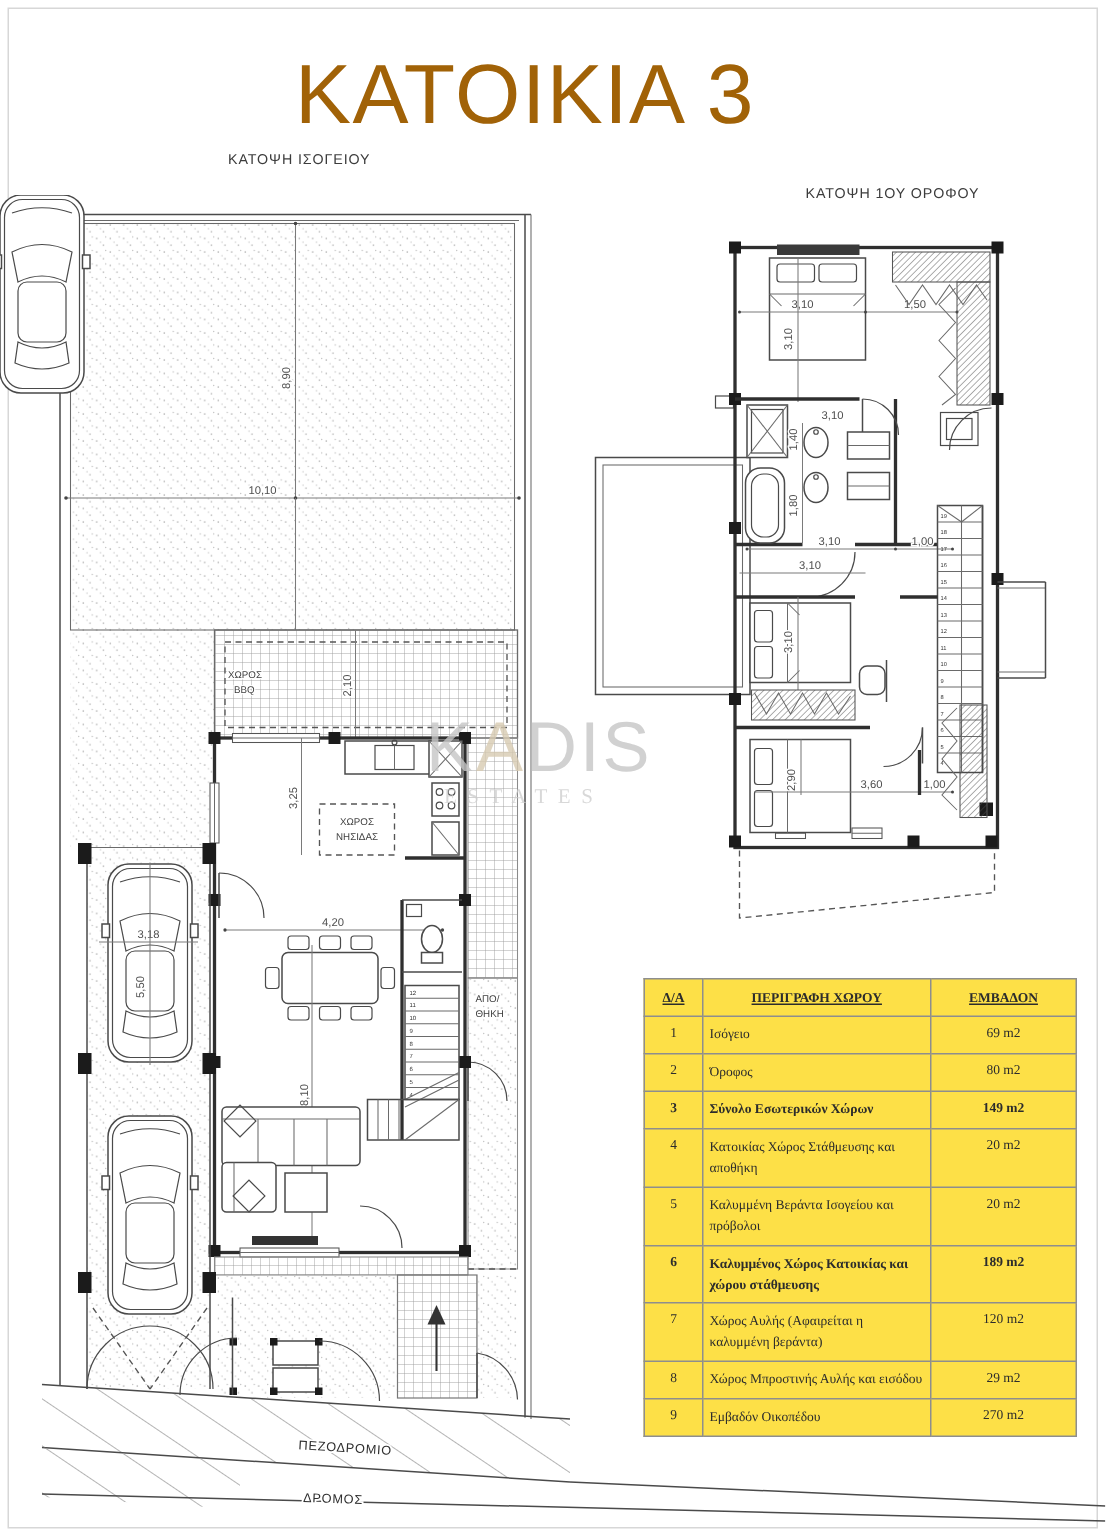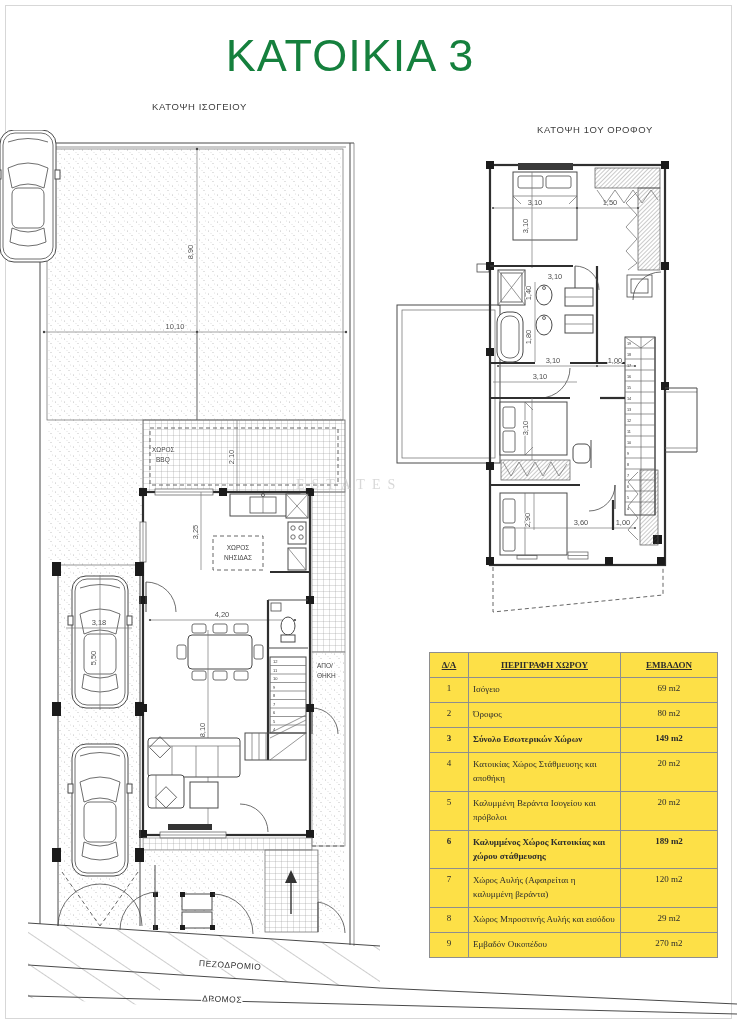--- a/index.html
+++ b/index.html
@@ -1,20 +1,20 @@
 <!DOCTYPE html>
 <html><head>
 <meta charset="utf-8">
 <style>
   html,body{margin:0;padding:0;}
   body{width:737px;height:1024px;position:relative;background:#ffffff;overflow:hidden;
        font-family:"Liberation Sans",sans-serif;}
   .page-frame{position:absolute;inset:5px;border:1px solid #d7d7d7;pointer-events:none;}
   .title{position:absolute;left:0;top:30px;width:700px;text-align:center;
-         font-size:45px;letter-spacing:1px;color:#15803d;font-weight:400;}
+         font-size:56px;letter-spacing:1px;color:#a16207;font-weight:400;}
   .plan-label{position:absolute;font-size:9.5px;color:#3c3c3c;letter-spacing:.6px;}
   #label-ground{left:152px;top:101px;}
   #label-first{left:537px;top:124px;}
   svg{position:absolute;}
   svg text{font-family:"Liberation Sans",sans-serif;}
   .dim{font-size:7.5px;fill:#4f4f4f;paint-order:stroke;stroke:#ffffff;stroke-width:2px;}
   .rlabel{font-size:6.5px;fill:#3f3f3f;paint-order:stroke;stroke:#ffffff;stroke-width:1.6px;}
   .slabel{font-size:8.5px;fill:#2e2e2e;paint-order:stroke;stroke:#ffffff;stroke-width:2.4px;letter-spacing:.5px;}
   .stno{font-size:4px;fill:#333;}
   .stno2{font-size:3.8px;fill:#333;}
@@ -485,20 +485,21 @@
     <text class="dim" x="238" y="395" text-anchor="middle">1,00</text>
     <line class="wline" x1="228" y1="370" x2="228" y2="400"></line>
     <rect x="255" y="340" width="18" height="75" fill="url(#f-hatch)" stroke="#555" stroke-width=".7"></rect>
     <polyline class="hair" points="253,342 243,352 253,364 243,376 253,388 243,400 253,410" fill="none"></polyline>
   </g>
 
   <path class="dash" d="M108,437 V482 L278,465 V437"></path>
 </svg>
 
 <div class="watermark">
+  <div class="wm1"><span>K</span><span class="wm-a">A</span><span>DIS</span></div>
   <div class="wm2">ESTATES</div>
 </div>
 
 <div class="area-table">
   <table>
     <colgroup>
         <col style="width:38px">
         <col style="width:152px">
         <col style="width:97px">
       </colgroup>

